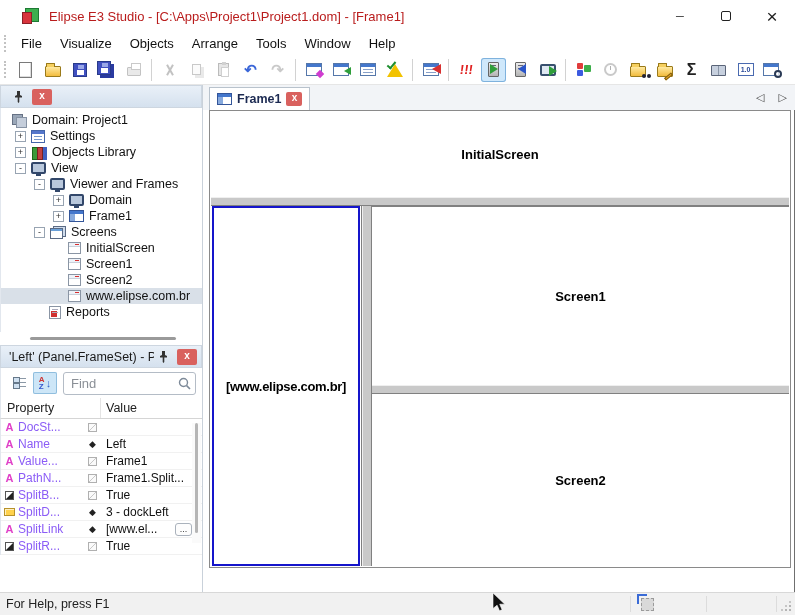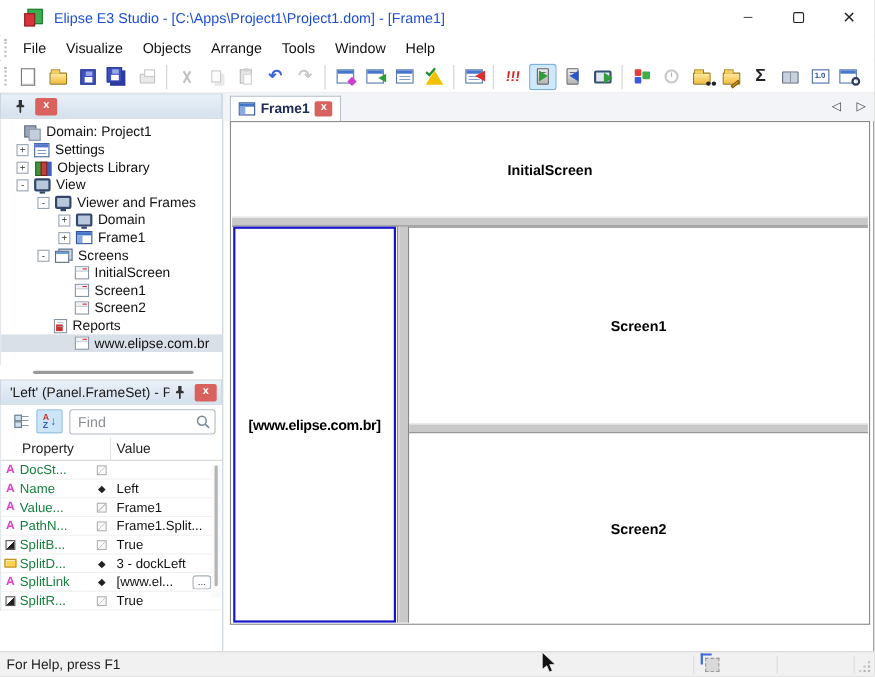--- a/index.html
+++ b/index.html
@@ -4,21 +4,21 @@
 <style>
   *{box-sizing:border-box;margin:0;padding:0}
   html,body{width:795px;height:615px;font-family:"Liberation Sans",sans-serif;background:#fff;overflow:hidden}
   .window{position:relative;width:795px;height:615px;background:#fff;outline:1px solid #6f6f6f;outline-offset:-1px;font-size:13px;color:#111}
 
   
   .titlebar{position:absolute;left:0;top:0;width:795px;height:32px;display:flex;align-items:center;background:#fff}
   .logo{width:16px;height:16px;position:relative;margin-left:22px;flex:none}
   .logo::before{content:"";position:absolute;left:3px;top:0;width:12px;height:12px;background:#3cae4e;border:1px solid #1d7a33}
   .logo::after{content:"";position:absolute;left:0;bottom:0;width:8px;height:10px;background:#d8343c;border:1px solid #8a1f26}
-  .title-text{margin-left:11px;font-size:13px;color:#1d4ed8;white-space:nowrap}
+  .title-text{margin-left:11px;font-size:13px;color:#b91c1c;white-space:nowrap}
   .wctrls{margin-left:auto;display:flex;height:32px}
   .wbtn{width:46px;height:32px;display:flex;align-items:center;justify-content:center;color:#222;font-size:14px}
   .wbtn.min::before{content:"─";font-size:11px}
   .wbtn.max i{display:block;width:10px;height:10px;border:1px solid #222;border-radius:2px}
   .wbtn.close::before{content:"×";font-size:19px;line-height:1}
 
   
   .menubar{position:absolute;left:0;top:32px;width:795px;height:23px;display:flex;align-items:center;background:#fff}
   .grip{width:0;height:17px;border-left:2px dotted #c2c2c2;margin:0 6px 0 4px;flex:none}
   .menu-item{padding:0 9px;height:23px;display:flex;align-items:center;font-size:13px;color:#111}
@@ -121,30 +121,30 @@
   .i-cat::after{content:"";position:absolute;left:0;bottom:0;width:5px;height:4px;border:1px solid #66788a;background:#cfe0f0}
   .i-az{display:flex;flex-direction:column;font-weight:bold;font-size:8px;line-height:7px}
   .i-az::before{content:"A";color:#cc3333}
   .i-az::after{content:"Z";color:#3355cc}
   .i-azdn{font-size:11px;color:#3366cc;margin-left:1px;line-height:1}
   .i-azdn::before{content:"↓"}
   .findbox{flex:1;height:23px;border:1px solid #b4bcc6;border-radius:3px;display:flex;align-items:center;background:#fff;padding:0 4px 0 7px;margin-left:4px}
   .findbox input{border:none;outline:none;flex:1;width:80px;font-family:"Liberation Sans",sans-serif;font-size:13px;color:#333;background:transparent}
   .findbox input::placeholder{color:#8a8f96}
   .colheads{height:21px;display:flex;align-items:center;font-size:12.5px;color:#222;border-bottom:1px solid #d5d5d5;border-left:1px solid #e2e7ee}
-  .colheads .c1{width:100px;padding-left:19px;border-right:1px solid #e4e4e4;height:100%;display:flex;align-items:center}
+  .colheads .c1{width:100px;padding-left:6px;border-right:1px solid #e4e4e4;height:100%;display:flex;align-items:center}
   .colheads .c2{flex:1;padding-left:5px}
   .prows{position:relative;border-left:1px solid #e2e7ee}
   .prow{height:17px;display:flex;align-items:center;font-size:12px;border-bottom:1px solid #f1f1f1}
   .pc-type{width:17px;display:flex;justify-content:center;flex:none}
   .pt-str{color:#e040c8;font-weight:bold;font-size:11px;line-height:1}
   .pt-str::before{content:"A"}
   .pt-bool{width:9px;height:9px;border:1px solid #555;background:linear-gradient(to bottom right,#fff 49%,#222 51%)}
   .pt-enum{width:11px;height:8px;background:#ffd24d;border:1px solid #b8922a;box-shadow:inset 1px 1px 0 #fff0c0}
-  .pc-name{width:66px;flex:none;white-space:nowrap;overflow:hidden;color:#15803d}
+  .pc-name{width:66px;flex:none;white-space:nowrap;overflow:hidden;color:#8b5cf6}
   .pc-flag{width:17px;display:flex;justify-content:center;flex:none}
   .fl-edit{width:9px;height:9px;border:1px solid #b0b0b0;background:linear-gradient(135deg,#fafafa 45%,#c8c8c8 45% 55%,#fafafa 55%)}
   .fl-set{font-size:9px;line-height:1;color:#222}
   .fl-set::before{content:"◆"}
   .pc-val{flex:1;padding-left:5px;white-space:nowrap;overflow:hidden;color:#111;display:flex;align-items:center}
   .pc-val.b{font-weight:normal}
   .dots{margin-left:auto;margin-right:10px;width:17px;height:13px;border:1px solid #aab2bc;border-radius:3px;background:#fdfdfd;font-size:9px;line-height:10px;text-align:center;color:#333}
   .pvscroll{position:absolute;right:1px;top:4px;bottom:12px;width:9px;background:#fafafa;display:flex;justify-content:center}
   .pvthumb{width:3px;background:#b5b5b5;border-radius:2px;height:92%}
 
@@ -335,21 +335,21 @@
     <div class="phead">
       <span class="pinbtn">
         <svg width="11" height="12" viewBox="0 0 11 12">
             <path d="M4 0h3v4l2 1v1.5H6.3V11l-.8 1-.8-1V6.5H2V5l2-1z" fill="#333"></path>
           </svg>
       </span>
       <span class="closebtn"></span>
     </div>
 
     <div class="tree">
-      <div class="trow" style="padding-left:20px">
+      <div class="trow" style="padding-left:10px">
           <span class="ic ic-domain"></span>
           <span class="tlabel">Domain: Project1</span>
         </div>
       <div class="trow" style="padding-left:14px">
           <span class="exp">+</span>
           <span class="ic ic-settings"></span>
           <span class="tlabel">Settings</span>
         </div>
       <div class="trow" style="padding-left:14px">
           <span class="exp">+</span>
@@ -386,27 +386,27 @@
           <span class="tlabel">InitialScreen</span>
         </div>
       <div class="trow" style="padding-left:67px">
           <span class="ic ic-screen"></span>
           <span class="tlabel">Screen1</span>
         </div>
       <div class="trow" style="padding-left:67px">
           <span class="ic ic-screen"></span>
           <span class="tlabel">Screen2</span>
         </div>
+      <div class="trow sel" style="padding-left:67px">
+          <span class="ic ic-screen"></span>
+          <span class="tlabel">www.elipse.com.br</span>
+        </div>
       <div class="trow" style="padding-left:48px">
           <span class="ic ic-reports"></span>
           <span class="tlabel">Reports</span>
-        </div>
-      <div class="trow sel" style="padding-left:67px">
-          <span class="ic ic-screen"></span>
-          <span class="tlabel">www.elipse.com.br</span>
         </div>
     </div>
     <div class="hscroll">
         <div class="hthumb"></div>
       </div>
 
     <div class="phead">
       <span class="ptitle">'Left' (Panel.FrameSet) - Pr...</span>
       <span class="pinbtn">
         <svg width="11" height="12" viewBox="0 0 11 12">

